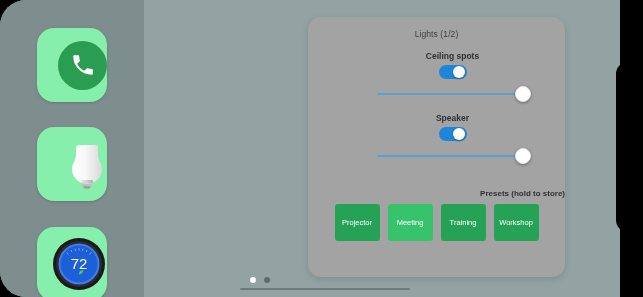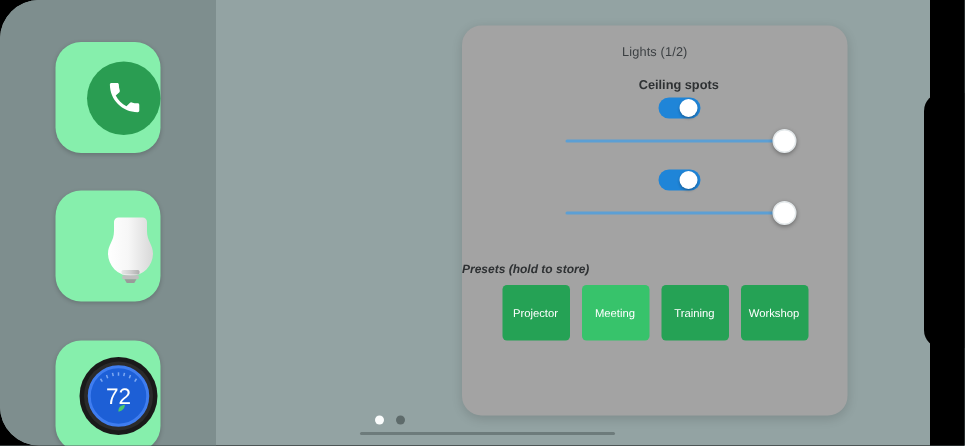--- a/index.html
+++ b/index.html
@@ -94,22 +94,22 @@
     position:absolute;top:8px;left:0;right:0;height:1.5px;
     background:#5c9fd4;border-radius:1px;
   }
   .slider-thumb{
     position:absolute;top:1px;width:14px;height:14px;border-radius:50%;
     background:#fff;box-shadow:0 1px 3px rgba(0,0,0,.35);
     border:1px solid #e3e8ea;cursor:pointer;
   }
 
   .presets-title{
-    text-align:left;font-size:8px;color:#2e3133;font-weight:bold;
-    margin-top:26px;margin-bottom:6px;font-style:italic;
+    text-align:right;font-size:8px;color:#2e3133;font-weight:bold;
+    margin-top:26px;margin-bottom:6px;
   }
   .presets-row{
     display:flex;justify-content:center;gap:8px;
   }
   .preset-btn{
     width:45px;height:37px;border-radius:3px;background:#25a255;
     color:#fff;font-size:7.5px;border:none;cursor:pointer;
     display:flex;align-items:center;justify-content:center;
     font-family:"Liberation Sans", sans-serif;
   }
@@ -207,20 +207,21 @@
           <div class="knob"></div>
         </div>
       </div>
       <div class="slider-wrap">
         <div class="slider-track"></div>
         <div class="slider-thumb" style="left:calc(96% - 7px);"></div>
       </div>
     </div>
 
     <div class="control-group">
+      <div class="control-label">Speaker</div>
       <div class="toggle-row">
         <div class="toggle">
           <div class="knob"></div>
         </div>
       </div>
       <div class="slider-wrap">
         <div class="slider-track"></div>
         <div class="slider-thumb" style="left:calc(96% - 7px);"></div>
       </div>
     </div>

